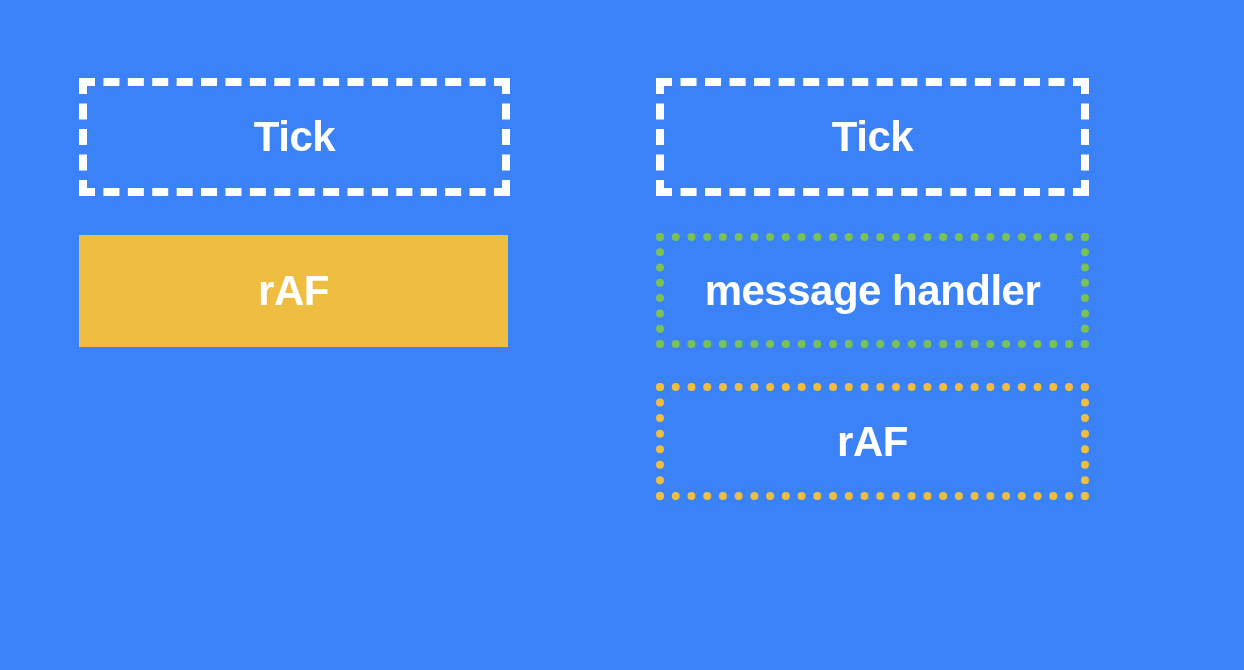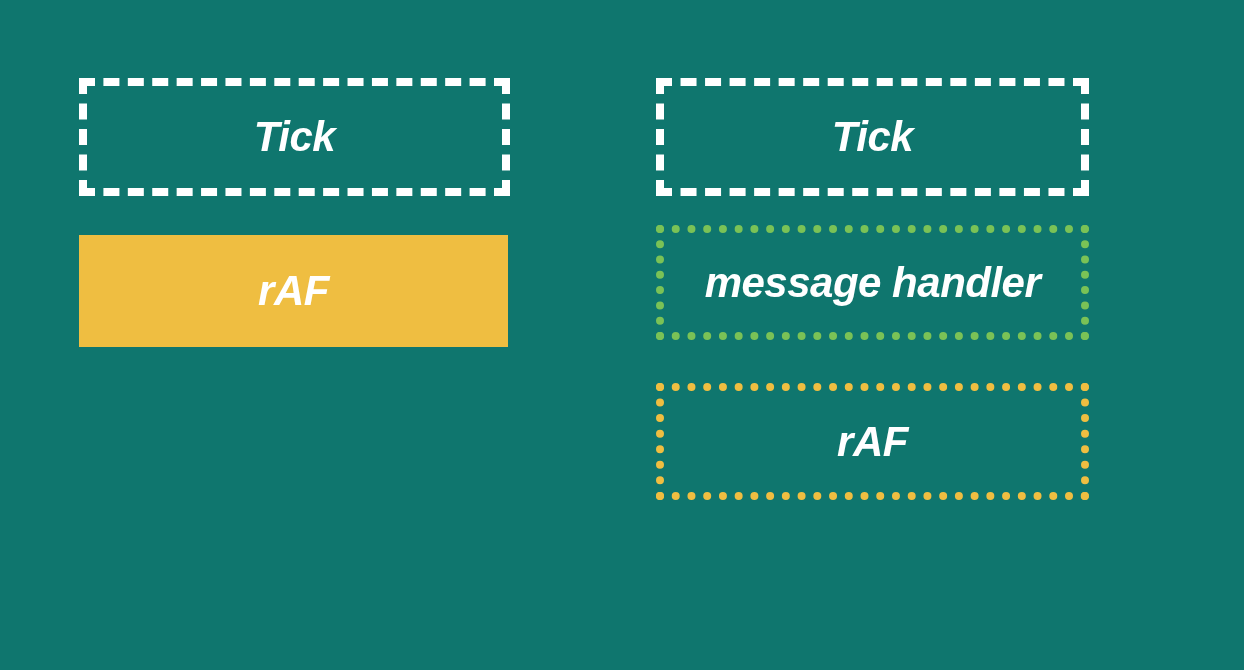--- a/index.html
+++ b/index.html
@@ -8,23 +8,22 @@
     padding: 0;
     background: #000000;
   }
   body {
     font-family: "Liberation Sans", "DejaVu Sans", sans-serif;
   }
   #canvas {
     position: relative;
     width: 1244px;
     height: 670px;
-    background: #0f766e;
+    background: #3b82f6;
     overflow: hidden;
-    font-style: italic;
   }
   .column {
     position: absolute;
     top: 0;
     height: 670px;
   }
   #column-left  { left: 79px;  width: 431px; }
   #column-right { left: 656px; width: 433px; }
 
   .block {
@@ -44,21 +43,21 @@
     white-space: nowrap;
     -webkit-font-smoothing: antialiased;
   }
 
   
   #left-tick { top: 78px;  width: 431px; height: 118px; }
   #left-raf  { top: 235px; width: 429px; height: 112px; }
 
   
   #right-tick            { top: 78px;  width: 433px; height: 118px; }
-  #right-message-handler { top: 225px; width: 433px; height: 115px; }
+  #right-message-handler { top: 233px; width: 433px; height: 115px; }
   #right-raf             { top: 383px; width: 433px; height: 117px; }
 
   
   .style-dashed-white {
     background: transparent;
     border: 8px dashed #ffffff;
   }
   .style-dotted-green {
     background: transparent;
     border: 8px dotted #7ac256;

